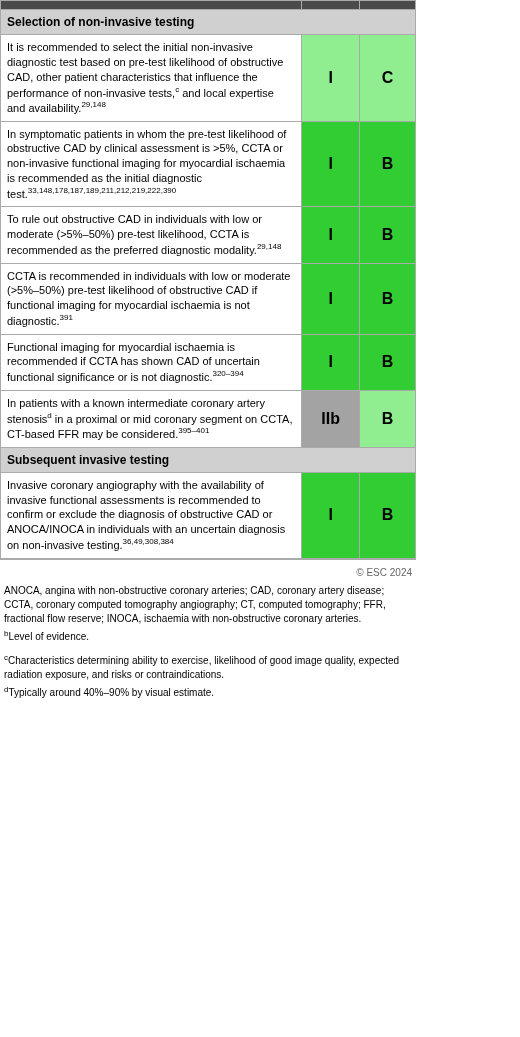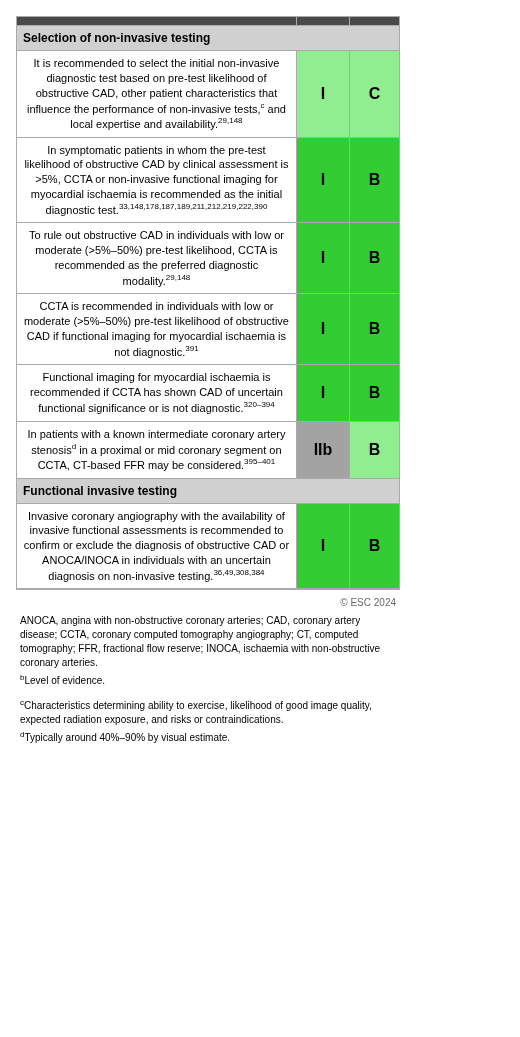--- a/index.html
+++ b/index.html
@@ -6,21 +6,21 @@
     body {
       font-family: Arial, sans-serif;
       font-size: 11px;
       background: #fff;
       width: 520px;
       min-height: 1037px;
       color: #000;
     }
     .container {
       width: 416px;
-      padding: 16px;
+      padding: 0;
     }
     table {
       width: 100%;
       border-collapse: collapse;
     }
     th, td {
       border: 1px solid #aaa;
       vertical-align: middle;
       padding: 4px 5px;
     }
@@ -40,21 +40,21 @@
       width: 75px;
     }
     .section-header td {
       background: #d0d0d0;
       font-weight: bold;
       font-size: 12px;
       padding: 5px 6px;
       color: #000;
     }
     .rec-row td.rec-text {
-      text-align: center;
+      text-align: left;
       vertical-align: top;
       line-height: 1.35;
       padding: 5px 6px;
       font-size: 11px;
     }
     .rec-row td.class-cell,
     .rec-row td.level-cell {
       text-align: center;
       font-weight: bold;
       font-size: 16px;
@@ -124,21 +124,21 @@
             <td class="rec-text"><span>Functional imaging for myocardial ischaemia is recommended if CCTA has shown CAD of uncertain functional significance or is not diagnostic.</span><sup>320–394</sup></td>
             <td class="class-cell green-medium">I</td>
             <td class="level-cell green-medium">B</td>
           </tr>
           <tr class="rec-row">
             <td class="rec-text"><span>In patients with a known intermediate coronary artery stenosis</span><sup>d</sup><span> in a proximal or mid coronary segment on CCTA, CT-based FFR may be considered.</span><sup>395–401</sup></td>
             <td class="class-cell orange-cell">IIb</td>
             <td class="level-cell green-light">B</td>
           </tr>
           <tr class="section-header">
-            <td colspan="3">Functional invasive testing</td>
+            <td colspan="3">Subsequent invasive testing</td>
           </tr>
           <tr class="rec-row">
             <td class="rec-text"><span>Invasive coronary angiography with the availability of invasive functional assessments is recommended to confirm or exclude the diagnosis of obstructive CAD or ANOCA/INOCA in individuals with an uncertain diagnosis on non-invasive testing.</span><sup>36,49,308,384</sup></td>
             <td class="class-cell green-medium">I</td>
             <td class="level-cell green-medium">B</td>
           </tr>
         </tbody>
     </table>
 
     <div class="footnotes-area" id="footnotes-container">

